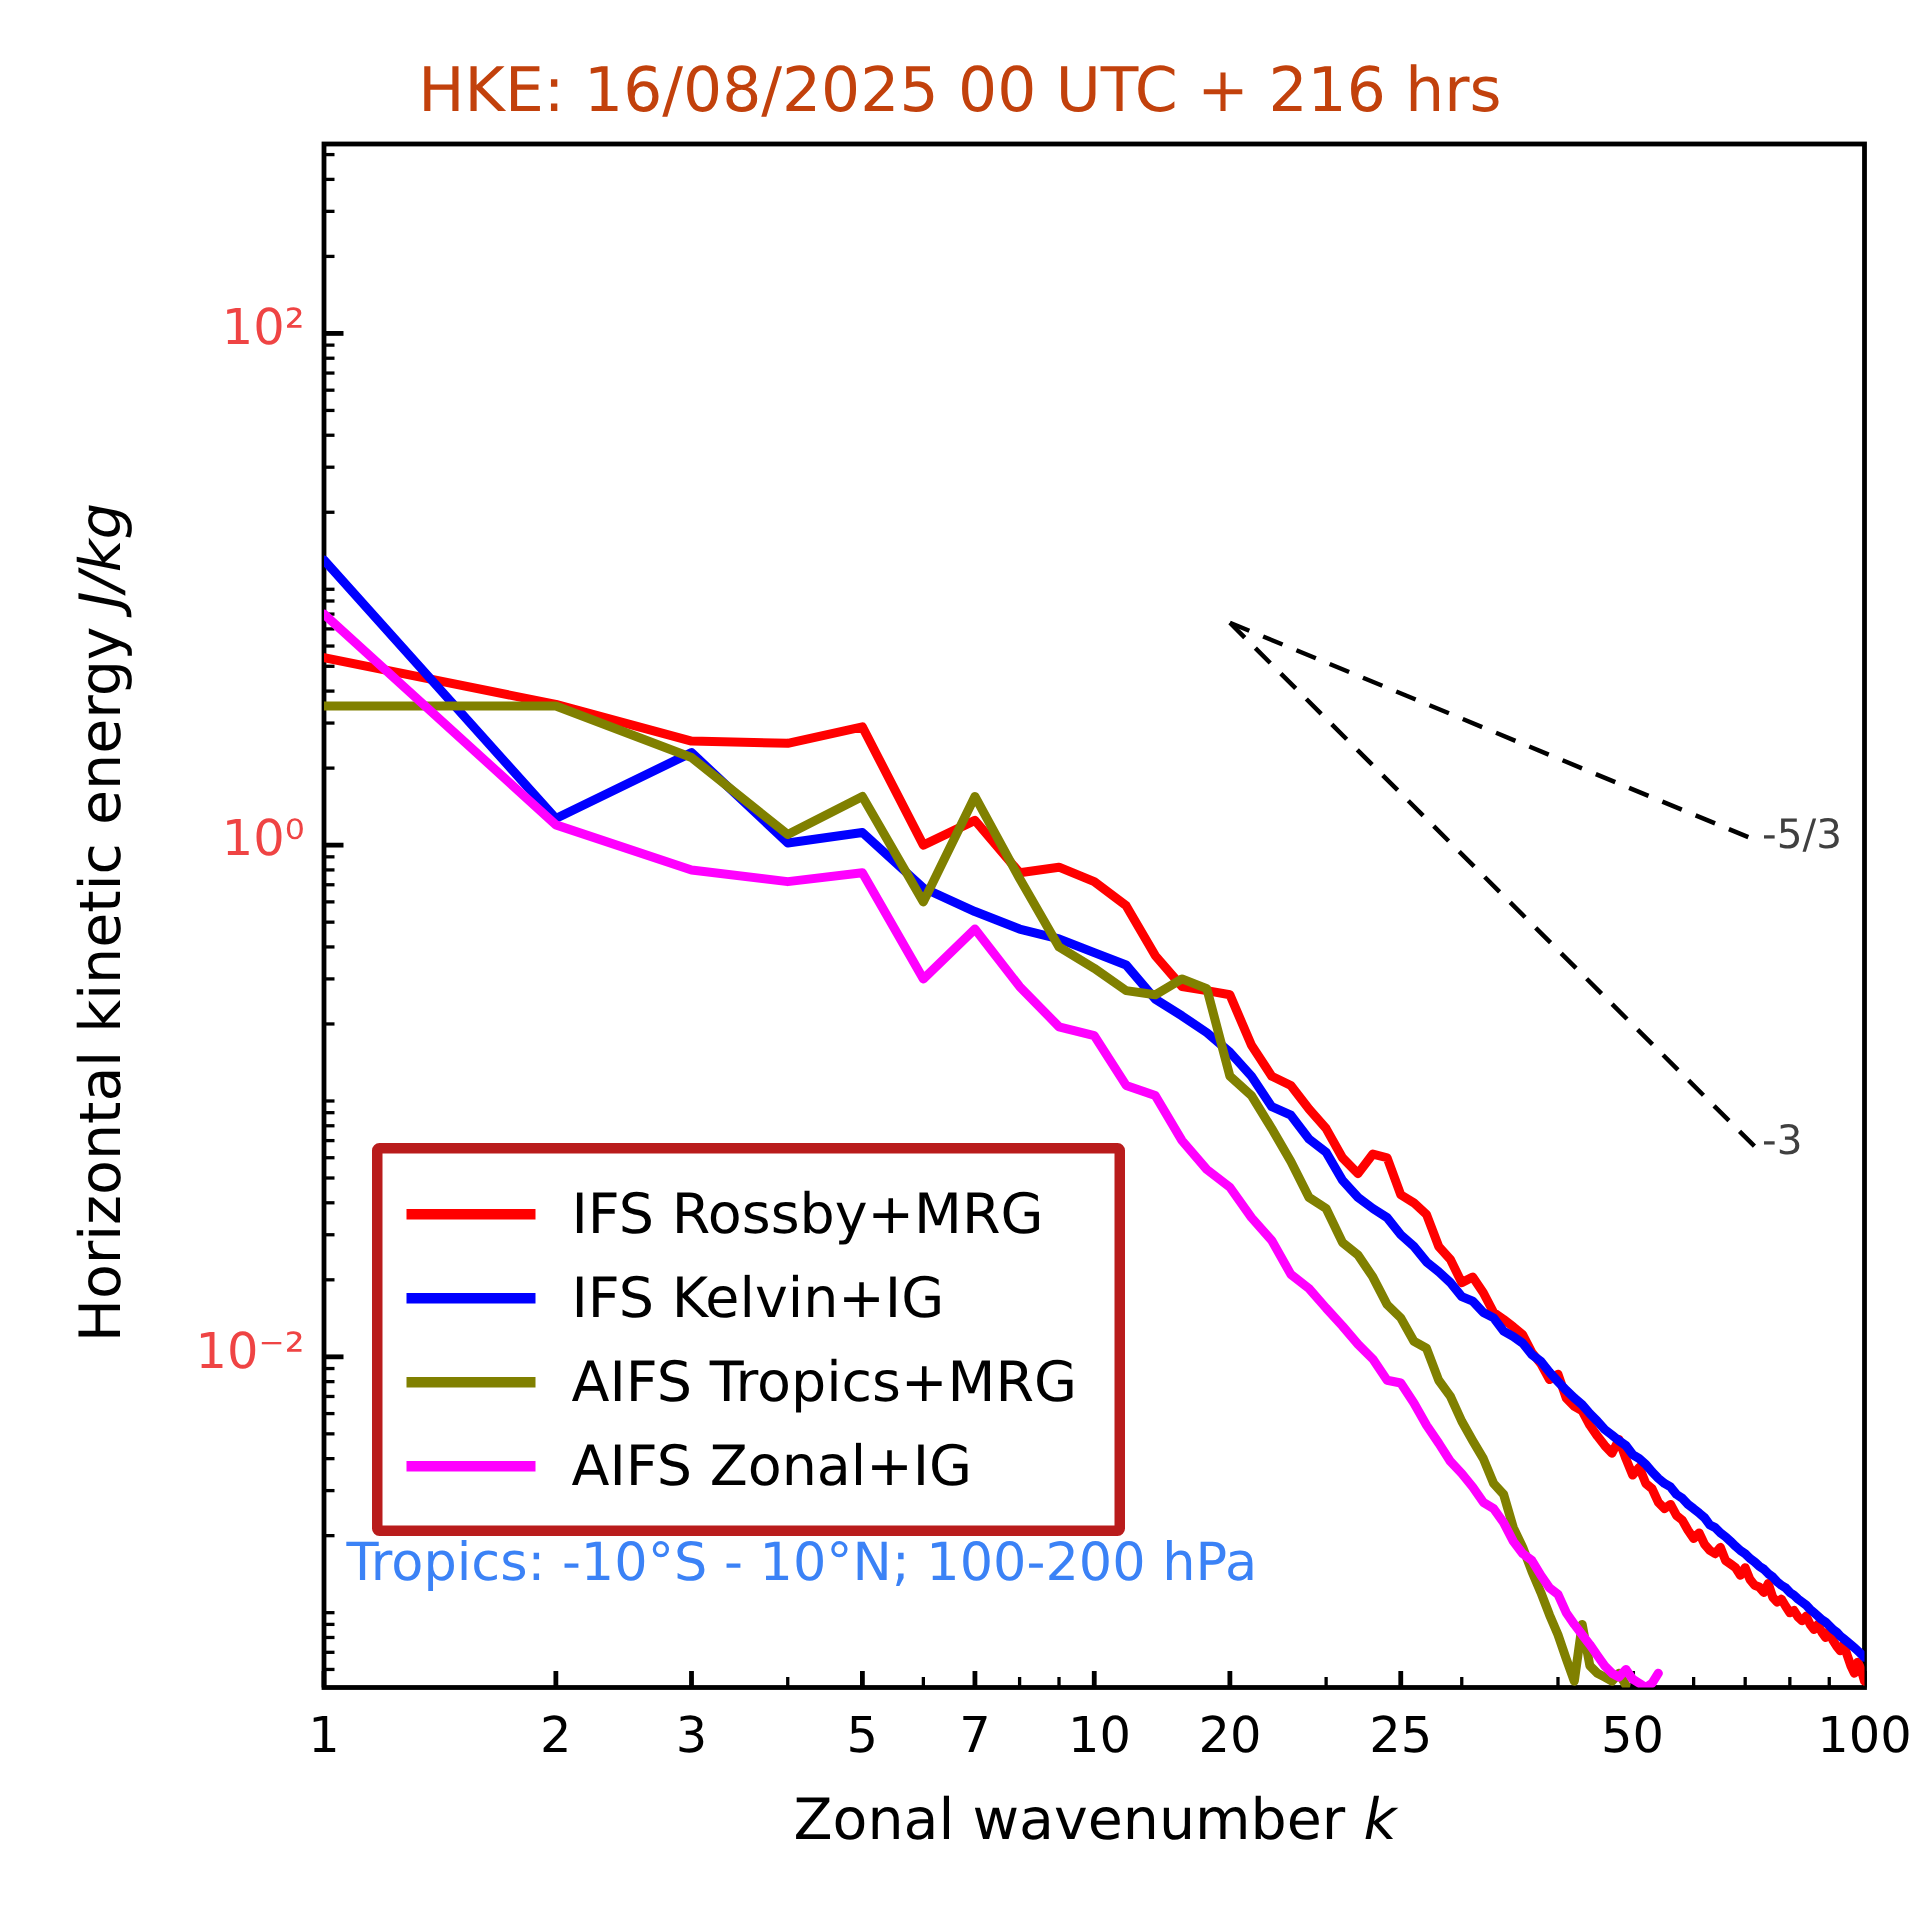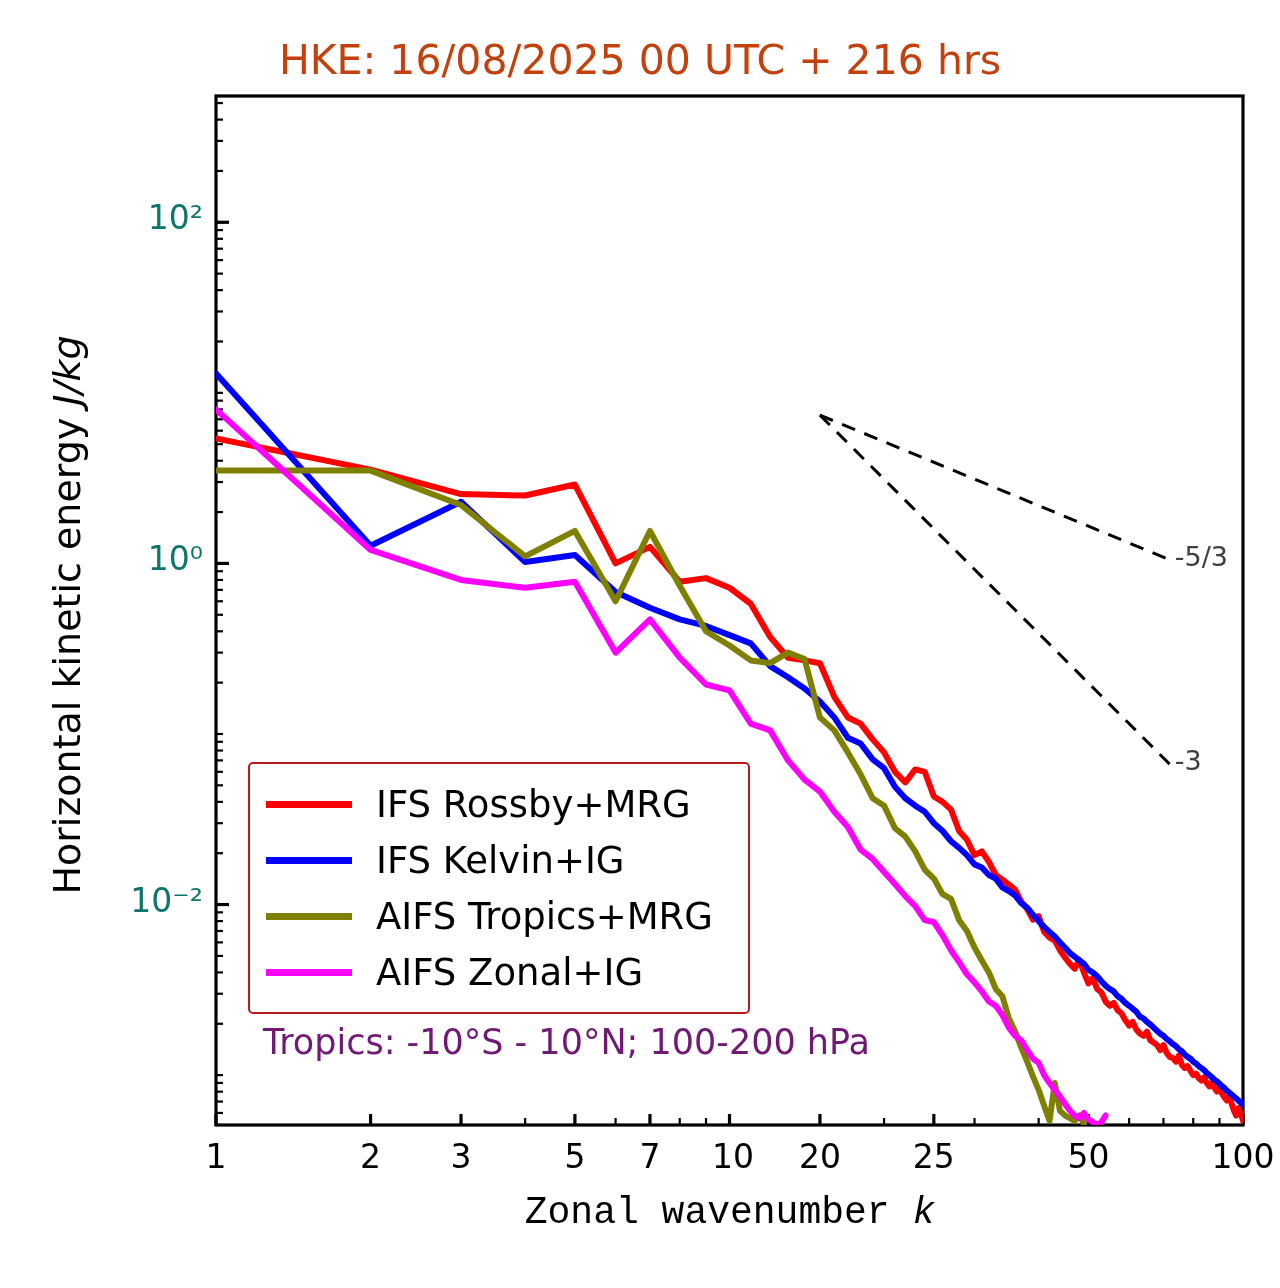--- a/index.html
+++ b/index.html
@@ -46,44 +46,43 @@
   #ylabel .unit { font-style: italic; }
   #xlabel {
     position: absolute;
     left: 216px;
     top: 1191px;
     width: 1028px;
     text-align: center;
     font-size: 38px;
     color: #000000;
     white-space: nowrap;
-    font-family: Liberation Mono, monospace;
   }
   #xlabel .sym { font-style: italic; }
   .tick-label-y {
     position: absolute;
     text-align: right;
     font-size: 33px;
-    color: #0f766e;
+    color: #ef4444;
     white-space: nowrap;
   }
   .tick-label-x {
     position: absolute;
     text-align: center;
     font-size: 33px;
     color: #000000;
     white-space: nowrap;
   }
   #legend {
     position: absolute;
     left: 248px;
     top: 762px;
     width: 502px;
     box-sizing: border-box;
-    border: 2px solid #b91c1c;
+    border: 7px solid #b91c1c;
     border-radius: 5px;
     background: #ffffff;
     padding: 12px 16px 12px 16px;
   }
   .legend-row {
     display: flex;
     align-items: center;
     height: 56px;
   }
   .legend-swatch {
@@ -95,23 +94,22 @@
   .legend-text {
     font-size: 37px;
     color: #000000;
     white-space: nowrap;
   }
   #region-note {
     position: absolute;
     left: 231px;
     top: 1022px;
     font-size: 35px;
-    color: #701a75;
-    white-space: nowrap;
-    margin-left: 32px;
+    color: #3b82f6;
+    white-space: nowrap;
   }
   .slope-label {
     position: absolute;
     font-size: 27px;
     color: #404040;
     white-space: nowrap;
   }
 </style>
 </head>
 <body>

